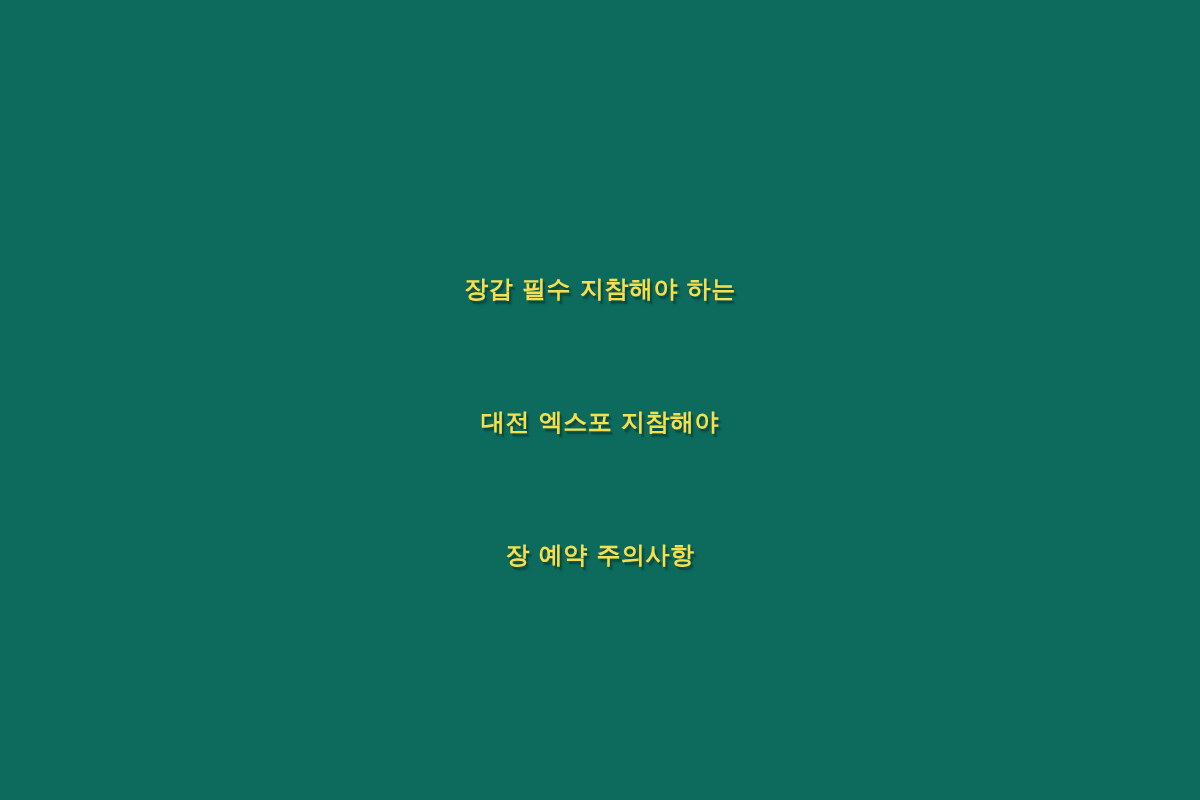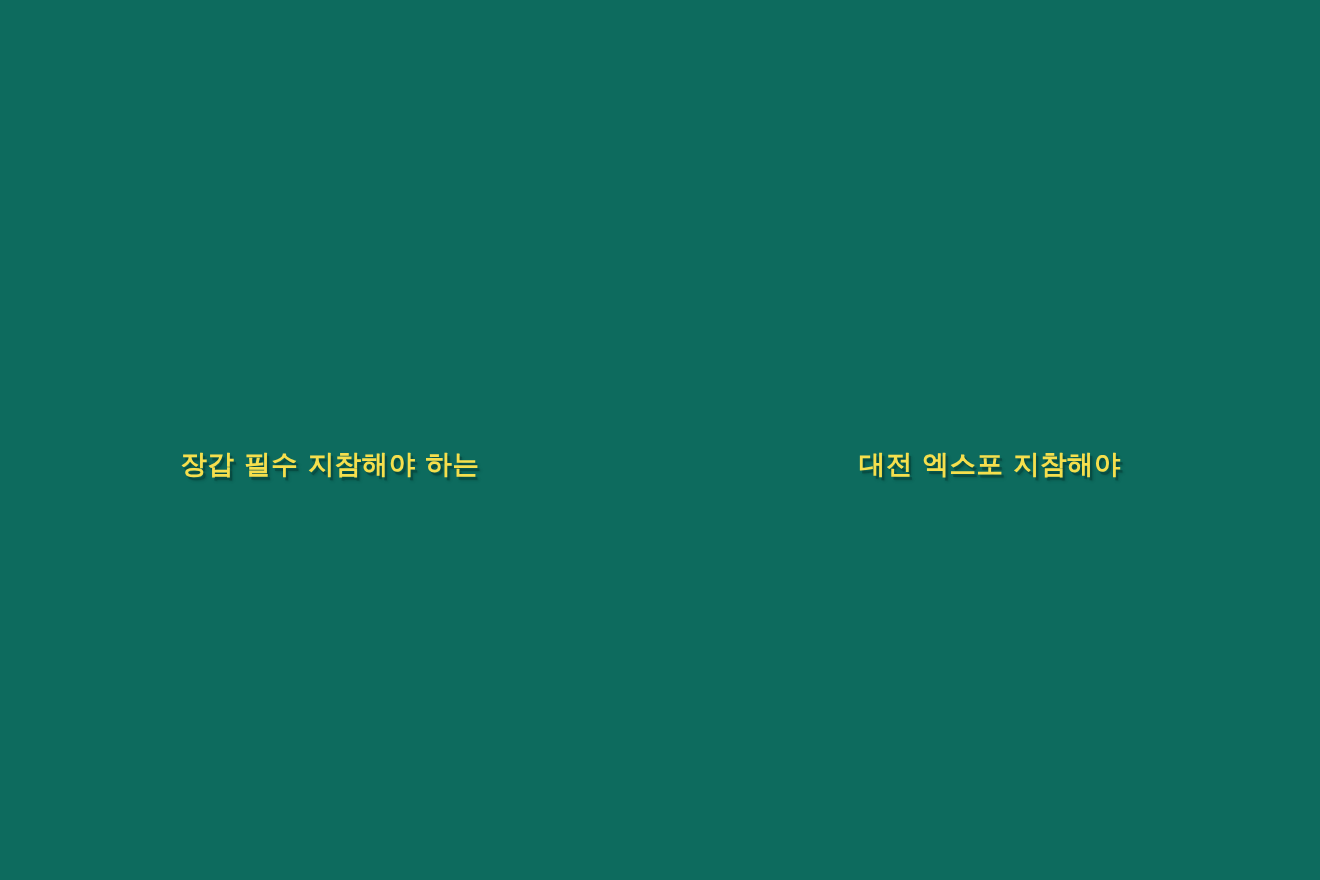--- a/index.html
+++ b/index.html
@@ -27,21 +27,21 @@
     background: #0D6B5E;
     overflow: hidden;
   }
 
   
   #headline {
     position: relative;
     top: 22px;
     width: 100%;
     display: flex;
-    flex-direction: row;
+    flex-direction: column;
     align-items: center;
     justify-content: center;
     text-align: center;
     user-select: none;
   }
 
   .headline-line {
     display: block;
     width: 100%;
     color: #F5DF4D;
@@ -64,16 +64,17 @@
 <body>
 
 <div id="banner" style="background: rgb(13, 107, 94);">
 
   <div id="headline">
 
     <span class="headline-line" style="color: rgb(245, 223, 77); font-size: 24px;">장갑 필수 지참해야 하는</span>
 
     <span class="headline-line" style="color: rgb(245, 223, 77); font-size: 24px;">대전 엑스포 지참해야</span>
 
+    <span class="headline-line" style="color: rgb(245, 223, 77); font-size: 24px;">장 예약 주의사항</span>
 
   </div>
 
 </div>
 
 </body></html>

